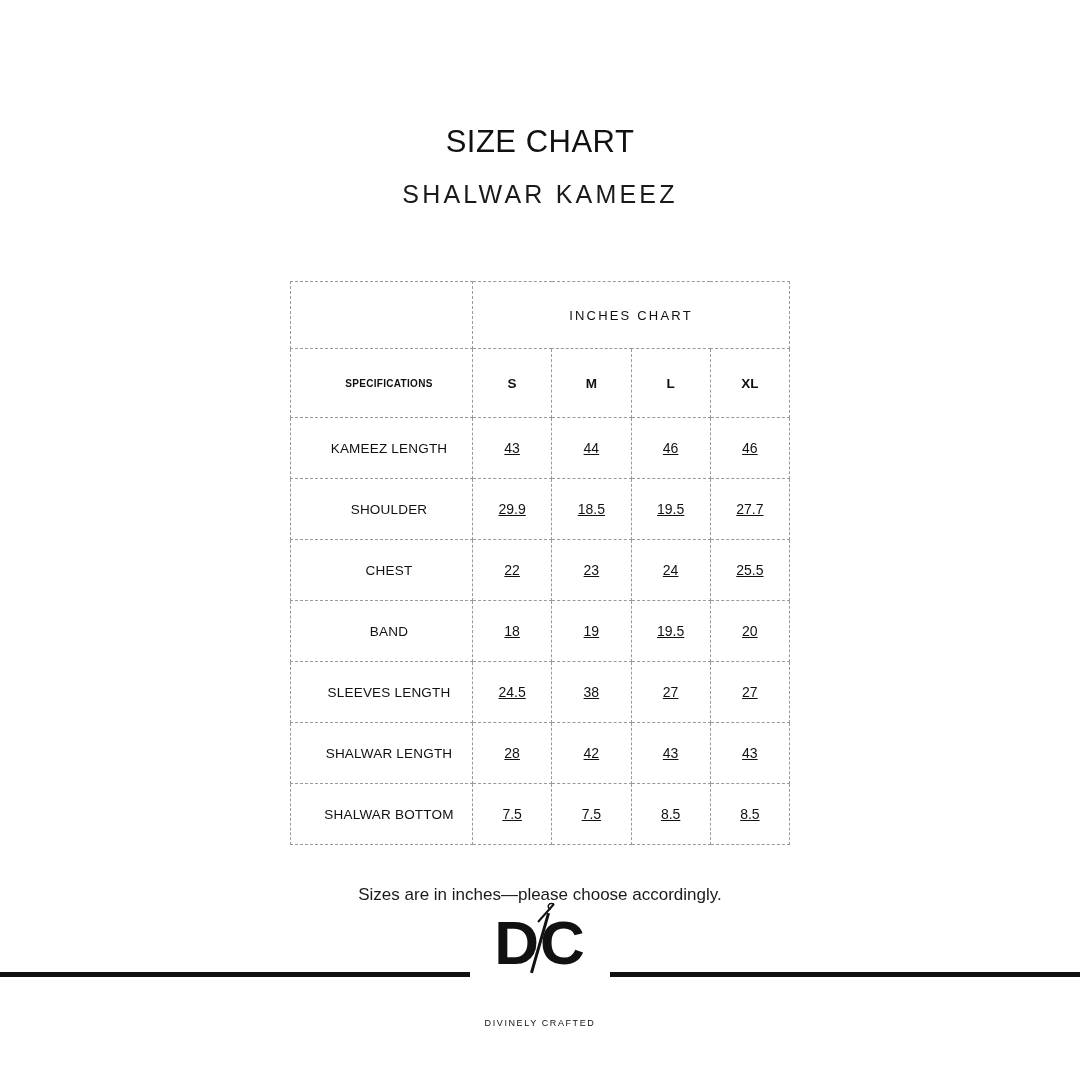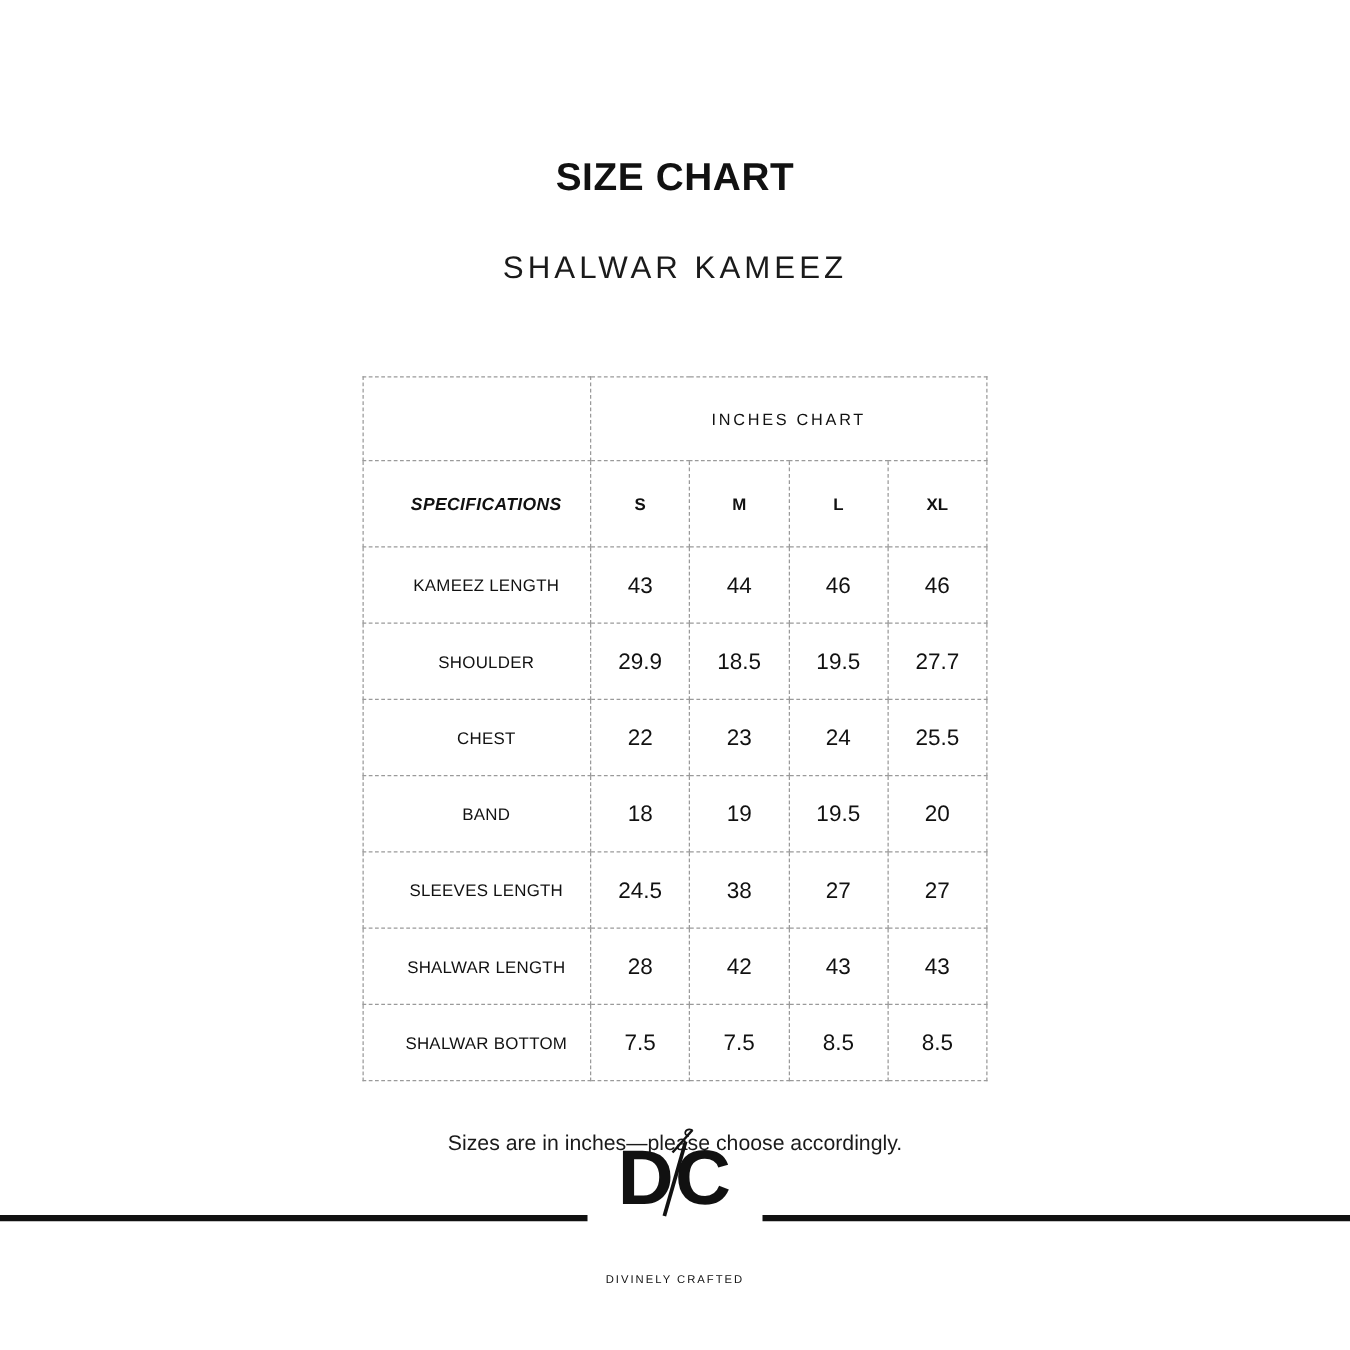--- a/index.html
+++ b/index.html
@@ -19,27 +19,27 @@
     width: 1080px;
     height: 1080px;
     position: relative;
     display: flex;
     flex-direction: column;
     align-items: center;
   }
   .title {
     margin-top: 124px;
     font-size: 31px;
-    font-weight: bold;
+    font-weight: normal;
     letter-spacing: 0.5px;
     color: #111111;
     text-align: center;
   }
   .subtitle {
-    margin-top: 40px;
+    margin-top: 20px;
     font-size: 25px;
     font-weight: 400;
     letter-spacing: 3.2px;
     color: #1a1a1a;
     text-align: center;
   }
   .table-wrap {
     margin-top: 72px;
     width: 500px;
   }
@@ -74,33 +74,33 @@
   }
   td.blank-cell {
     border-left: 1px dashed #9a9a9a;
   }
   tr.label-row td {
     height: 66px;
     font-weight: bold;
     font-size: 13.5px;
   }
   tr.label-row td.spec-col {
-    font-size: 14px;
+    font-size: 10px;
     letter-spacing: 0.3px;
-    font-style: italic;
   }
   tr.data-row td {
     height: 58px;
   }
   tr.data-row td.spec-col {
     font-size: 13.5px;
     letter-spacing: 0.2px;
   }
   tr.data-row td.size-col {
-    font-size: 18px;
+    font-size: 14px;
+    text-decoration: underline;
   }
   .note {
     margin-top: 40px;
     font-size: 17px;
     color: #1a1a1a;
     text-align: center;
   }
   .footer {
     position: absolute;
     left: 0;

